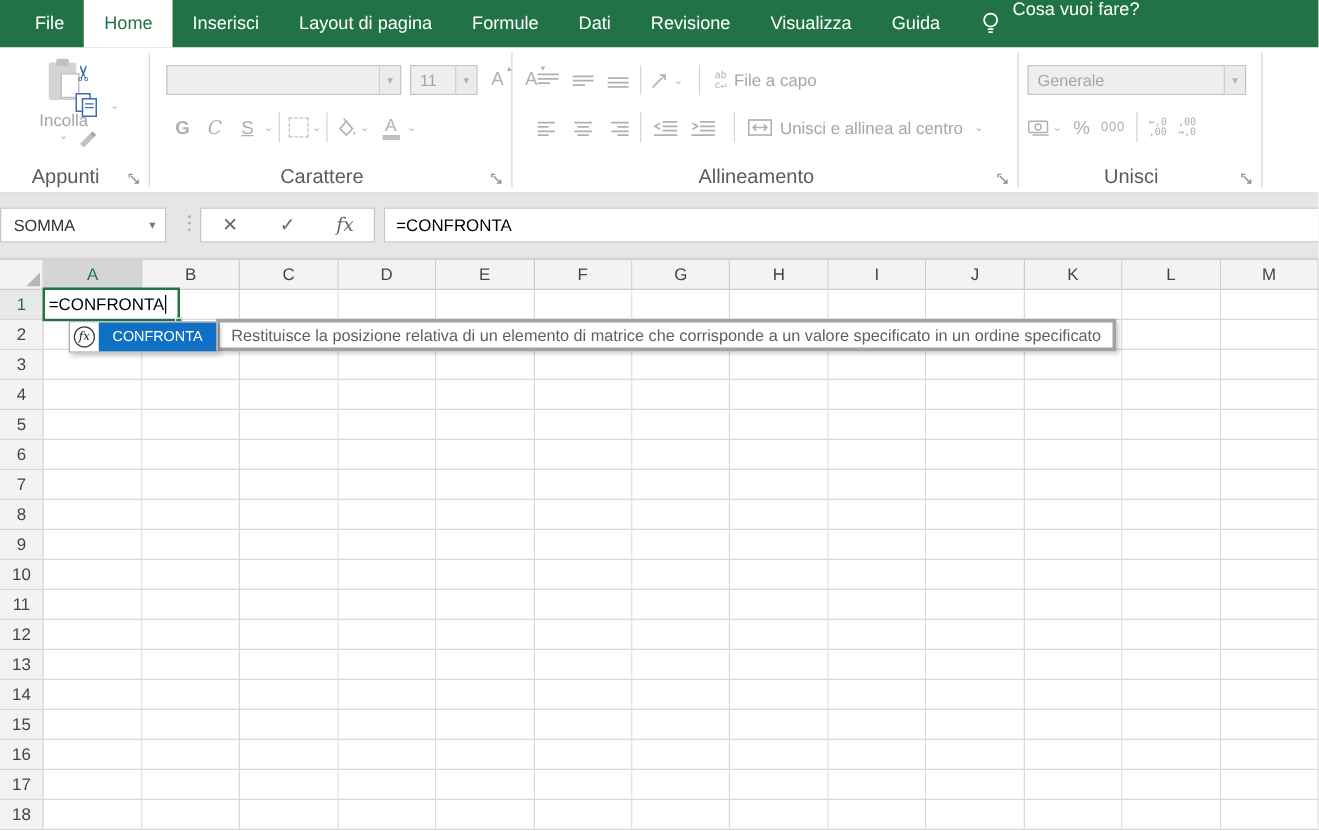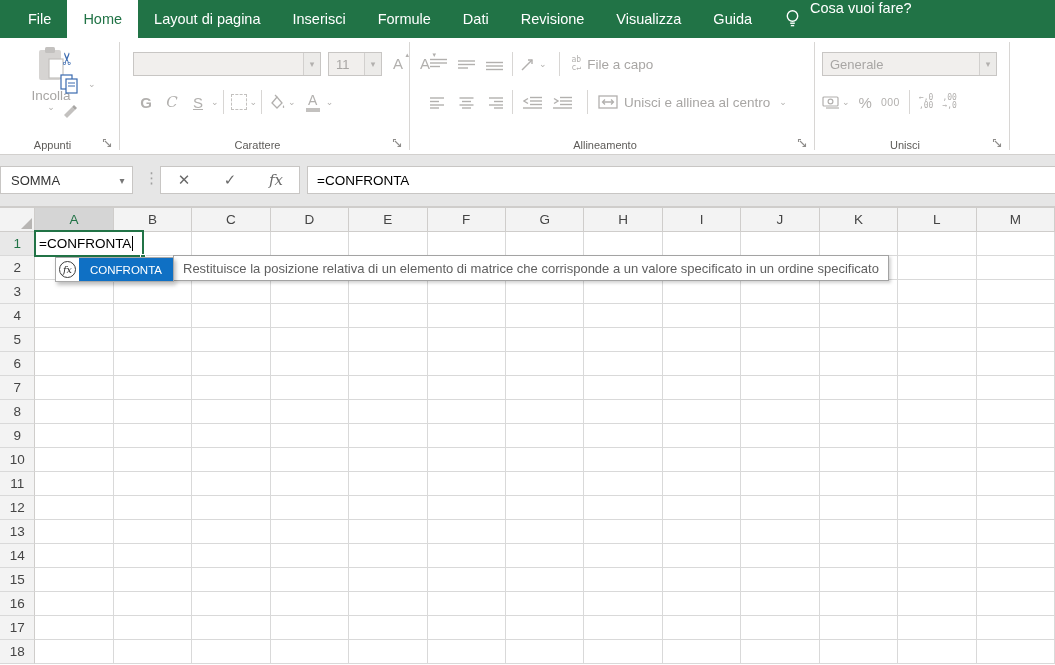--- a/index.html
+++ b/index.html
@@ -15,21 +15,21 @@
   .tab:first-child { margin-left:12px; }
   .tab.active { background:#fff; color:#217346; }
   .tellme { display:flex; gap:9px; color:#fff; font-size:14.5px;
     padding:0 10px; margin-left:6px; }
 
   
   .ribbon { position:absolute; left:0; top:38px; width:100%; height:117px;
     background:#fff; border-bottom:1px solid #d2d0ce; }
   .grp { position:absolute; top:0; height:116px; }
   .grp-label { position:absolute; bottom:3px; left:0; right:14px; text-align:center;
-    font-size:11px; color:#5d5b58; }
+    font-size:16px; color:#5d5b58; }
   .launcher { position:absolute; bottom:4px; right:5px; width:12px; height:12px; }
   .vsep { position:absolute; top:4px; height:108px; width:1px; background:#d8d6d4; }
   .isep { width:1px; background:#d8d6d4; height:24px; margin:0 4px; }
   .ricon { display:inline-flex; align-items:center; justify-content:center; }
   .chev { font-size:9px; color:#b2b0ae; line-height:1; }
   .combo { position:absolute; background:#f1efed; border:1px solid #c8c6c4;
     display:flex; align-items:center; }
   .combo .val { flex:1; padding-left:7px; font-size:13px; color:#a8a6a4; }
   .combo .arrow { width:17px; align-self:stretch; border-left:1px solid #d2d0ce;
     display:flex; align-items:center; justify-content:center; font-size:9px; color:#b2b0ae; background:#ecebe9; }
@@ -88,39 +88,39 @@
   
   .ac { position:absolute; left:55px; top:257px; height:25px; display:flex;
     border:1px solid #a9a9a9; background:#fff; box-shadow:2px 3px 4px rgba(0,0,0,.25); z-index:10; }
   .ac-icon { width:23px; display:flex; align-items:center; justify-content:center; background:#fff; }
   .fx-circle { width:17px; height:17px; border:1px solid #3c3c3c; border-radius:50%;
     display:flex; align-items:center; justify-content:center;
     font-family:"DejaVu Serif", serif; font-style:italic; font-size:9.5px; color:#222; }
   .ac-item { background:#0F70C4; color:#fff; font-size:11.5px; display:flex;
     align-items:center; padding:0 11px; }
   .ftip { position:absolute; left:173px; top:255px; height:26px; background:#fff;
-    border:1px solid #a3a3a3; box-shadow:2px 2px 3px rgba(0,0,0,.18);
+    border:3px solid #a3a3a3; box-shadow:2px 2px 3px rgba(0,0,0,.18);
     display:flex; align-items:center; padding:0 9px; font-size:13px; color:#5f5f5f;
     white-space:nowrap; z-index:9; }
 
   svg { display:block; }
   .bigA { font-size:15px; color:#b2b0ae; position:relative; }
   .bigA .tick { position:absolute; top:-4px; right:-6px; font-size:7px; }
   .fontbtn { font-size:15px; color:#b2b0ae; width:26px; text-align:center; }
 </style>
 </head>
 <body>
 
 <div id="app">
 
   <div class="tabbar">
     <div class="tab">File</div>
     <div class="tab active">Home</div>
+    <div class="tab">Inserisci</div>
     <div class="tab">Layout di pagina</div>
-    <div class="tab">Inserisci</div>
     <div class="tab">Formule</div>
     <div class="tab">Dati</div>
     <div class="tab">Revisione</div>
     <div class="tab">Visualizza</div>
     <div class="tab">Guida</div>
     <div class="tellme">
       <span class="ricon">
         <svg width="17" height="22" viewBox="0 0 17 22">
           <circle cx="8.5" cy="8" r="5.2" fill="none" stroke="#fff" stroke-width="1.4"></circle>
           <line x1="6.2" y1="15.2" x2="10.8" y2="15.2" stroke="#fff" stroke-width="1.4"></line>

